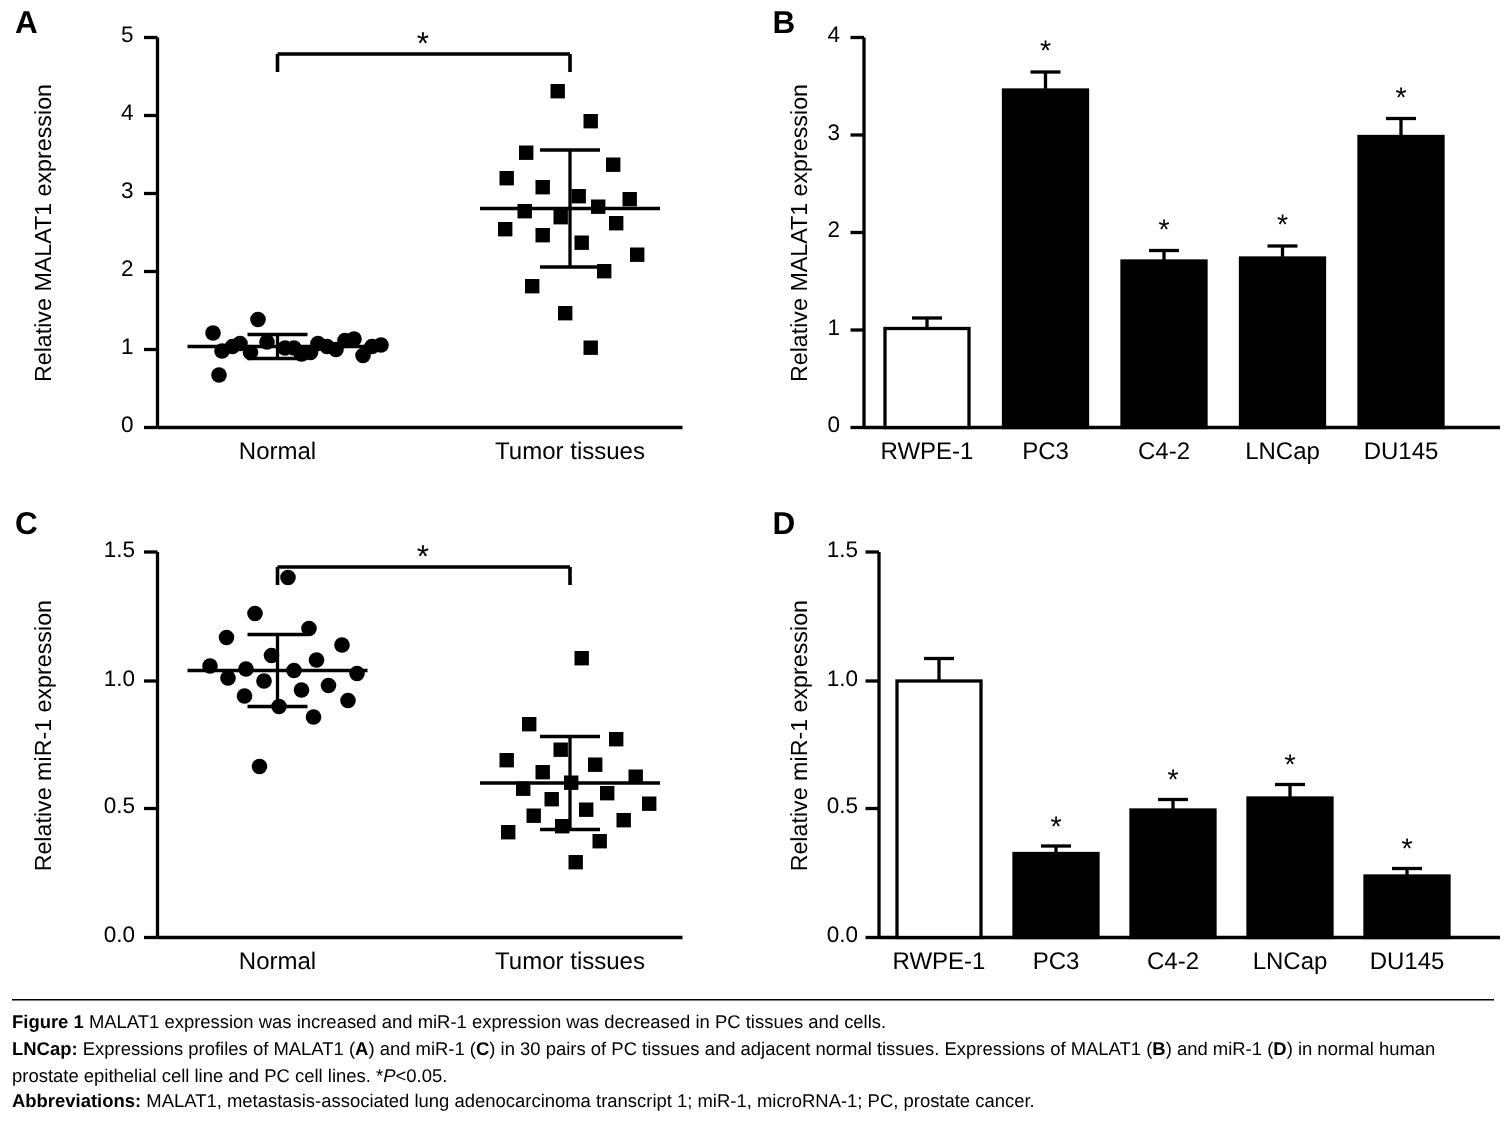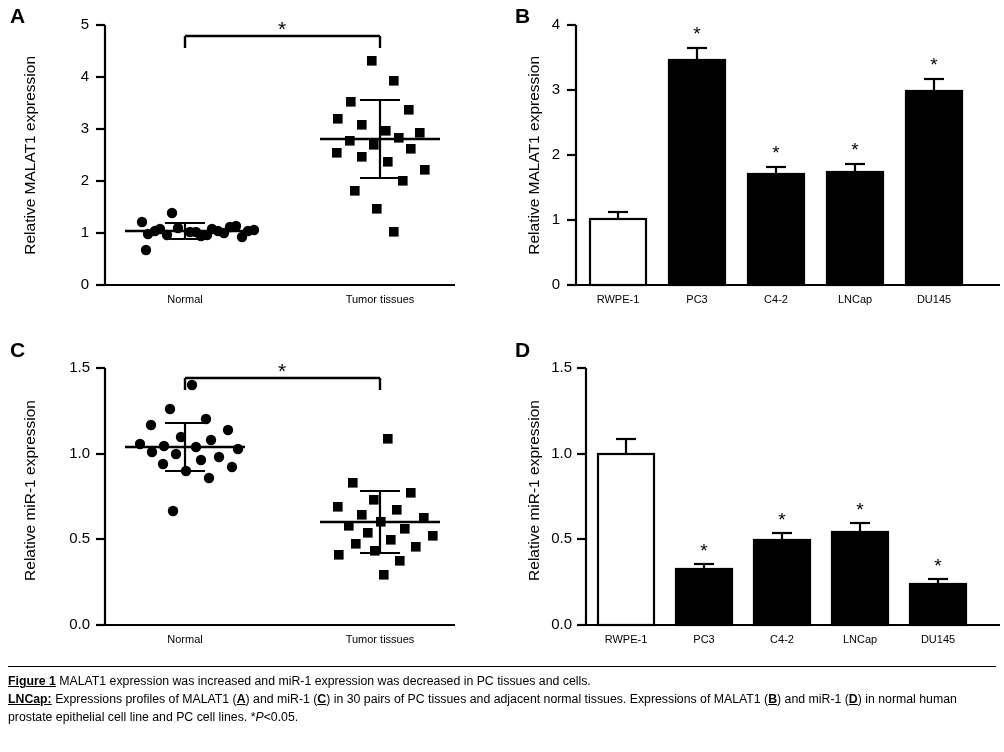--- a/index.html
+++ b/index.html
@@ -24,31 +24,31 @@
     line-height:1.25;
     transform-origin:center center;
   }
   .ylabel{
     writing-mode:vertical-rl;
     transform:rotate(180deg);
     white-space:nowrap;
   }
   .ylab-wrap{position:absolute;display:flex;align-items:center;justify-content:center;}
   .tick-text{position:absolute;font-size:15px;text-align:right;}
-  .cat-text{position:absolute;font-size:11px;text-align:center;}
+  .cat-text{position:absolute;font-size:16px;text-align:center;}
   svg{display:block;}
   .caption{
     position:absolute;left:8px;top:666px;width:988px;
     font-size:12.3px;line-height:1.45;
     font-family:"Liberation Sans", sans-serif;
   }
   .caption .hr{
     border-top:1px solid #000;margin:0 0 6px 0;width:988px;
   }
-  .caption b{font-weight:bold;text-decoration:underline;}
+  .caption b{font-weight:bold;}
 </style>
 </head>
 <body>
 
 <div class="figure">
 
   <div class="panel" style="left:0px;top:0px;width:500px;height:330px;">
     <div class="panel-letter" style="left:10px;top:4px;">A</div>
 
     <div class="ylab-wrap" style="left:10px;top:40px;width:40px;height:230px;">
@@ -328,13 +328,16 @@
 </div>
 
 <div class="caption">
   <div class="hr"></div>
   <div>
     <b>Figure 1</b><span> MALAT1 expression was increased and miR-1 expression was decreased in PC tissues and cells.</span>
   </div>
   <div>
     <b>LNCap:</b><span> Expressions profiles of MALAT1 (</span><b>A</b><span>) and miR-1 (</span><b>C</b><span>) in 30 pairs of PC tissues and adjacent normal tissues. Expressions of MALAT1 (</span><b>B</b><span>) and miR-1 (</span><b>D</b><span>) in normal human prostate epithelial cell line and PC cell lines. *</span><i>P</i><span>&lt;0.05.</span>
   </div>
+  <div>
+    <b>Abbreviations:</b><span> MALAT1, metastasis-associated lung adenocarcinoma transcript 1; miR-1, microRNA-1; PC, prostate cancer.</span>
+  </div>
 </div>
 
 </body></html>

